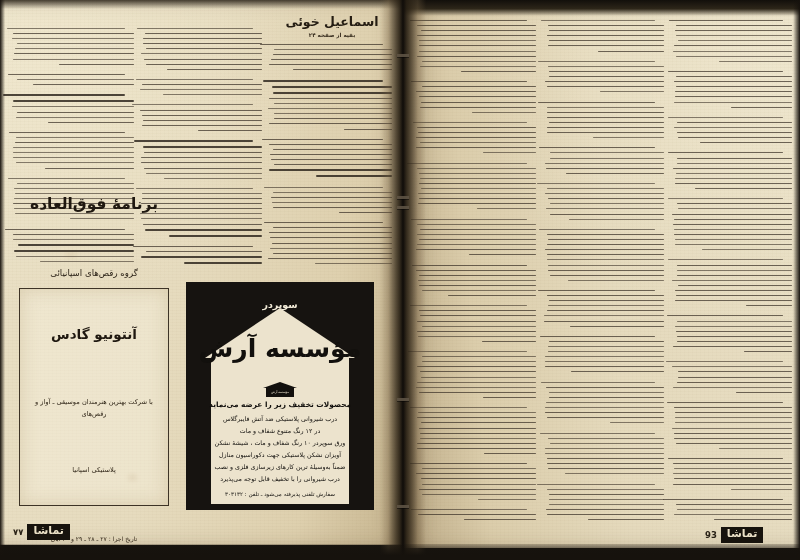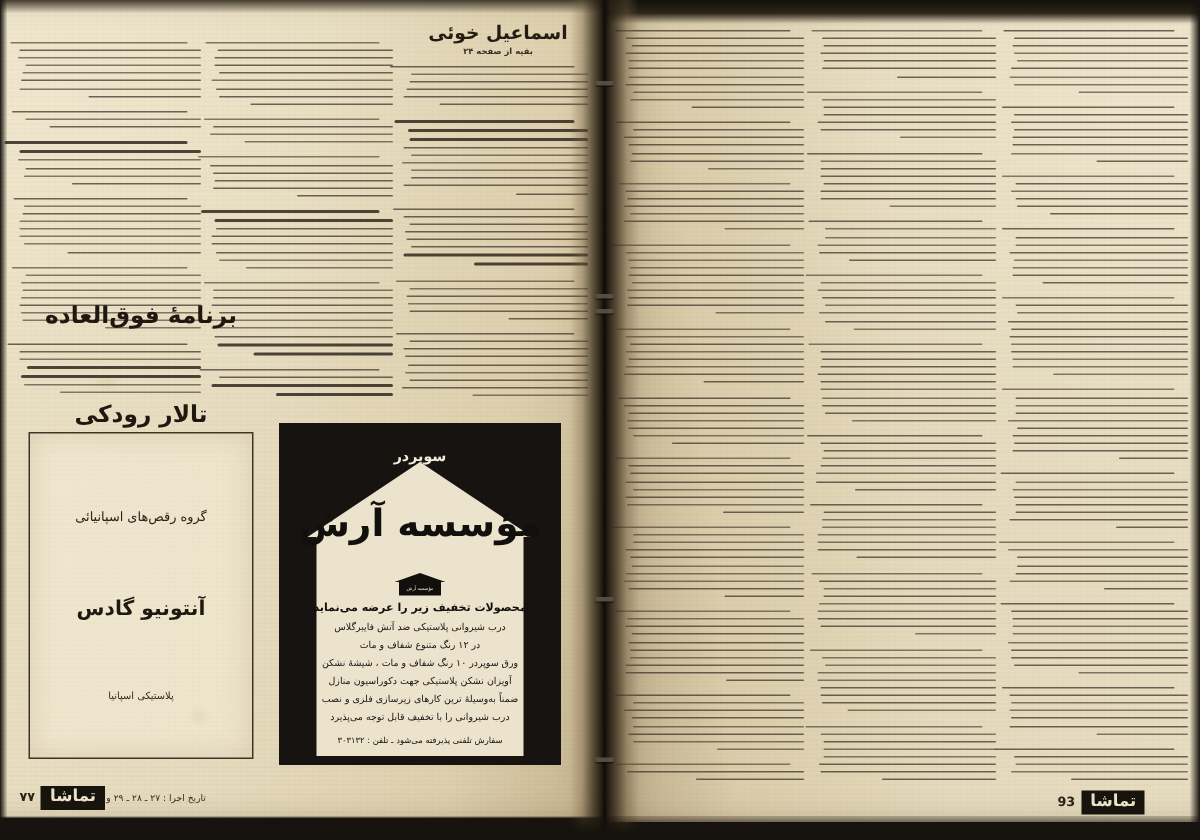--- a/index.html
+++ b/index.html
@@ -599,23 +599,23 @@
       <div class="ln t2" style="width:95.4%;"></div>
       <div class="ln t2" style="width:48.5%;"></div>
       <div class="ln gap"></div>
       <div class="ln t2 para-ind" style="width:96.8%;margin-right:9px;"></div>
       <div class="ln" style="width:98.1%;"></div>
       <div class="ln" style="width:60.4%;"></div>
     </div>
 
   <div class="ad-rudaki">
     <div class="l1">برنامهٔ فوق‌العاده</div>
-    <div class="l1">تالار رودکی</div>
     <div class="l2">گروه رقص‌های اسپانیائی</div>
     <div class="l3">آنتونیو گادس</div>
+    <div class="l4">با شرکت بهترین هنرمندان موسیقی ـ آواز و رقص‌های</div>
     <div class="l4" style="margin-top:0">پلاستیکی اسپانیا</div>
     <div class="l5">تاریخ اجرا : ۲۷ ـ ۲۸ ـ ۲۹ و ۳۰ آبان</div>
     <div class="l5" style="margin-top:0">بهای بلیط : ۵۰۰ ـ ۳۰۰ ـ ۲۰۰ و ۱۰۰ ریال</div>
   </div>
 
   <div class="ad-arash">
     <div class="house">
       <div class="roof"></div>
         <div class="body"></div>
     </div>

